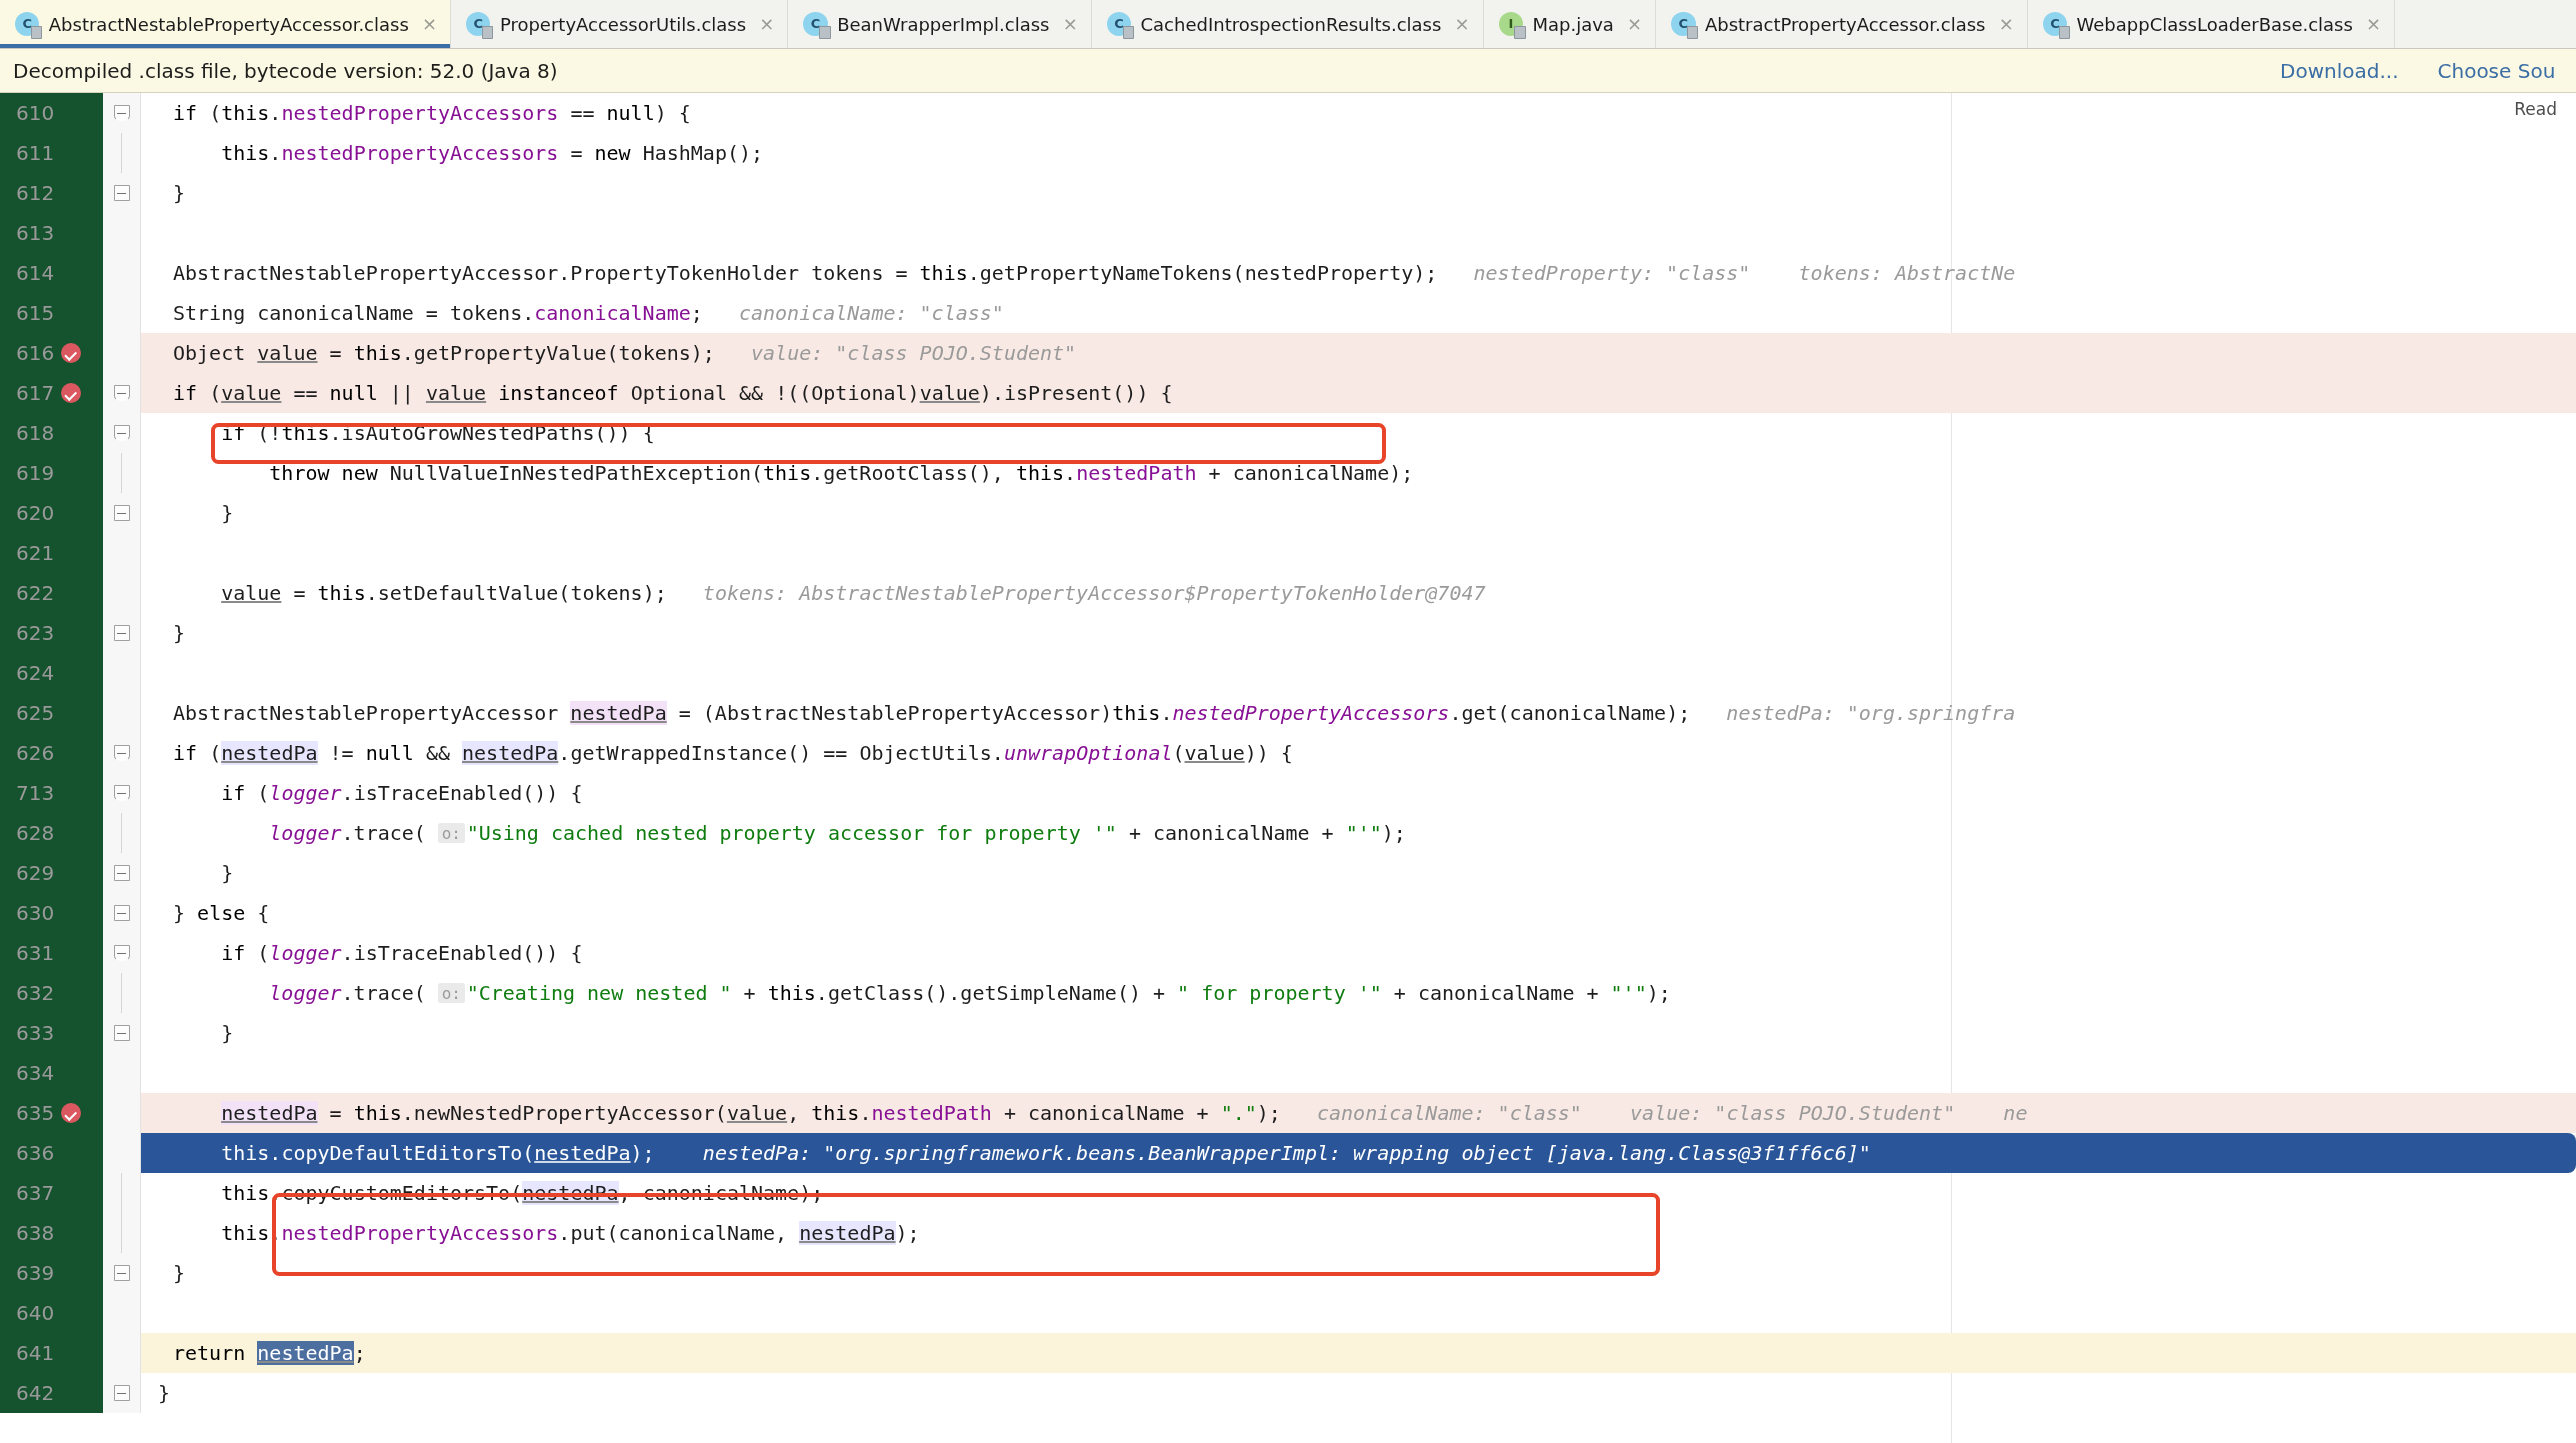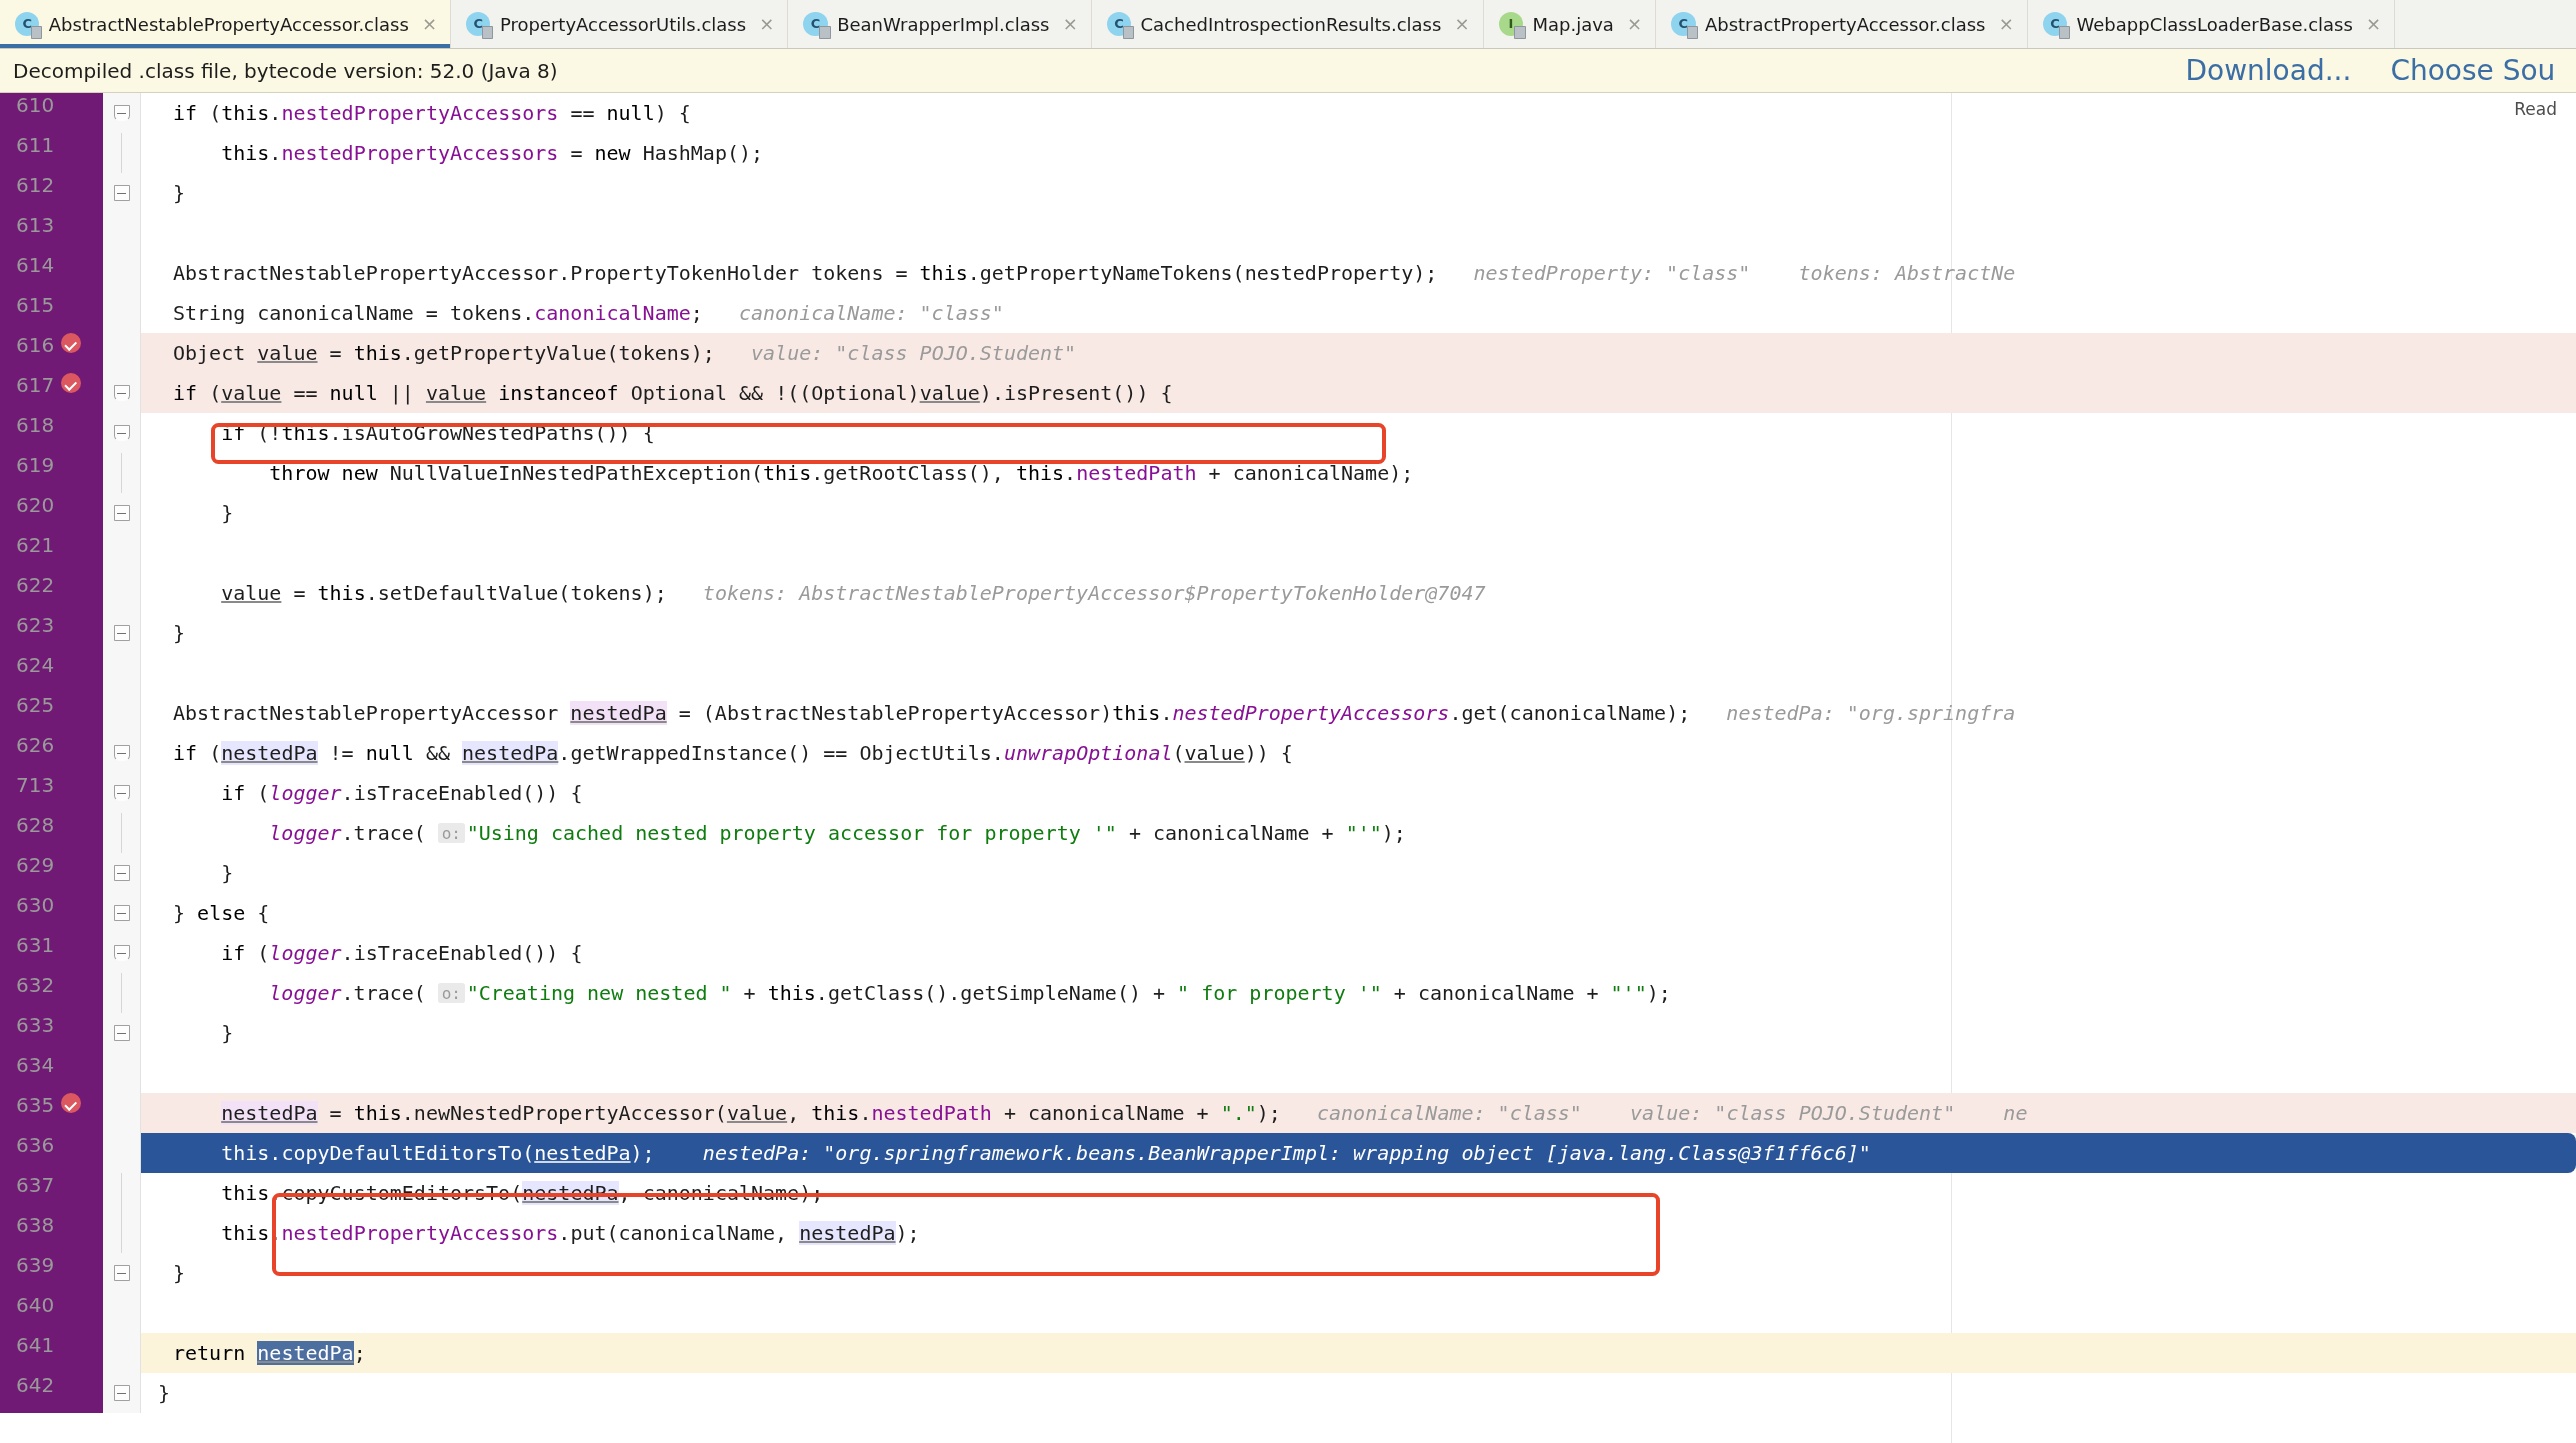--- a/index.html
+++ b/index.html
@@ -90,21 +90,21 @@
     gap: 14px;
   }
   #infobar .links {
     display: flex;
     gap: 39px;
     padding-right: 0;
   }
   #infobar .links a {
     color: #3a6ea5;
     text-decoration: none;
-    font-size: 28px;
+    font-size: 20px;
     cursor: pointer;
     white-space: nowrap;
   }
 
   
   #editor {
     position: relative;
     height: calc(1444px - 49px - 44px);
     background: #ffffff;
     overflow: hidden;
@@ -137,22 +137,22 @@
     z-index: 2;
   }
   .line.hl-exec { background: #fbf4da; }
   .line.hl-bp   { background: #f8e9e4; }
   .line.hl-sel  { background: #2a5699; border-radius: 8px; }
   .gutter {
     width: 103px;
     flex: 0 0 103px;
     height: 100%;
     display: flex;
-    align-items: flex-start;
-    background: #701a75;
+    align-items: center;
+    background: #14532d;
     color: #9a9a9a;
     font-size: 20px;
     font-family: "DejaVu Sans", sans-serif;
     position: relative;
   }
   .lineno {
     width: 58px;
     text-align: right;
     padding-right: 3.8px;
   }

